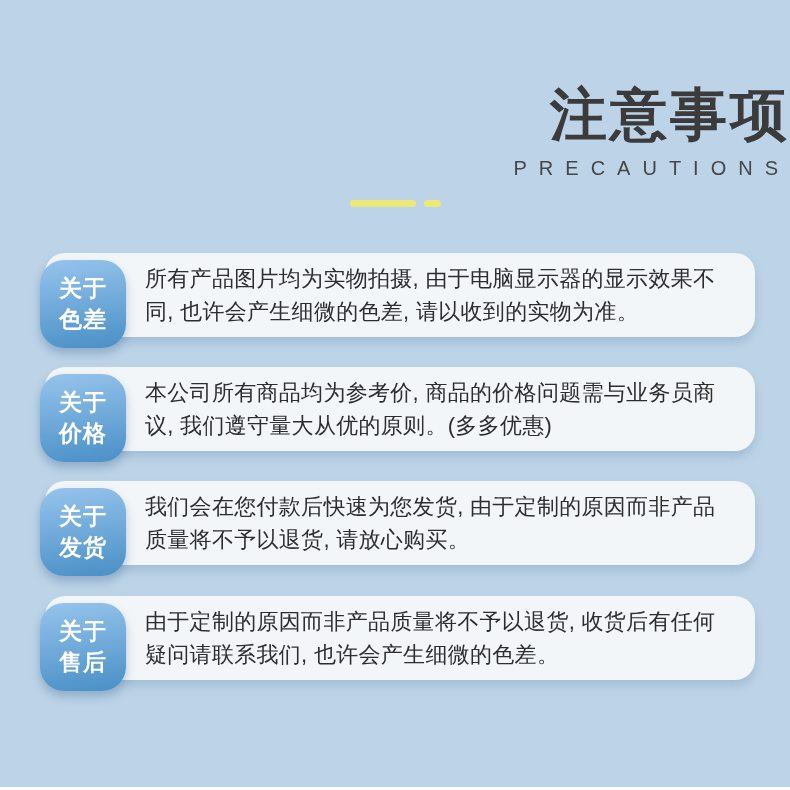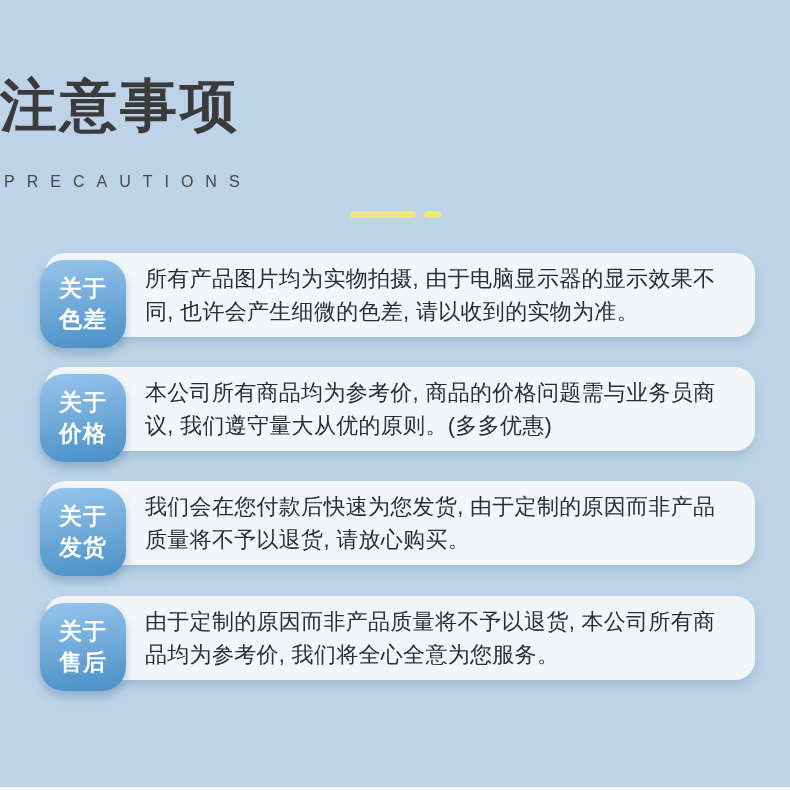--- a/index.html
+++ b/index.html
@@ -21,33 +21,33 @@
     background:#ffffff;
   }
   .page{
     position:relative;
     width:790px;height:790px;
     background:var(--background);
     overflow:hidden;
   }
   
   .header{
-    position:absolute;top:4px;left:0;width:100%;
-    text-align:left;
+    position:absolute;top:13px;left:0;width:100%;
+    text-align:right;
   }
   .title{
     margin-top:64px;
     font-size:57px;
     font-weight:800;
     letter-spacing:3px;
     color:var(--title-text);
   }
   .subtitle{
-    margin-top:28px;
-    font-size:16px;
+    margin-top:3px;
+    font-size:20px;
     font-weight:400;
     letter-spacing:12px;
     padding-left:4px; 
     color:var(--subtitle-text);
   }
   .underline{
     margin-top:20px;
     display:flex;
     justify-content:center;
     align-items:center;
@@ -154,21 +154,21 @@
       <p>我们会在您付款后快速为您发货, 由于定制的原因而非产品质量将不予以退货, 请放心购买。</p>
     </div>
     <div class="badge">
       <span>关于</span>
       <span>发货</span>
     </div>
   </section>
 
   <section class="row r3">
     <div class="card">
-      <p>由于定制的原因而非产品质量将不予以退货, 本公司所有商品均为参考价, 我们将全心全意为您服务。</p>
+      <p>由于定制的原因而非产品质量将不予以退货, 收货后有任何疑问请联系我们, 也许会产生细微的色差。</p>
     </div>
     <div class="badge">
       <span>关于</span>
       <span>售后</span>
     </div>
   </section>
 
   <div class="bottom-strip"></div>
 
 </div>

